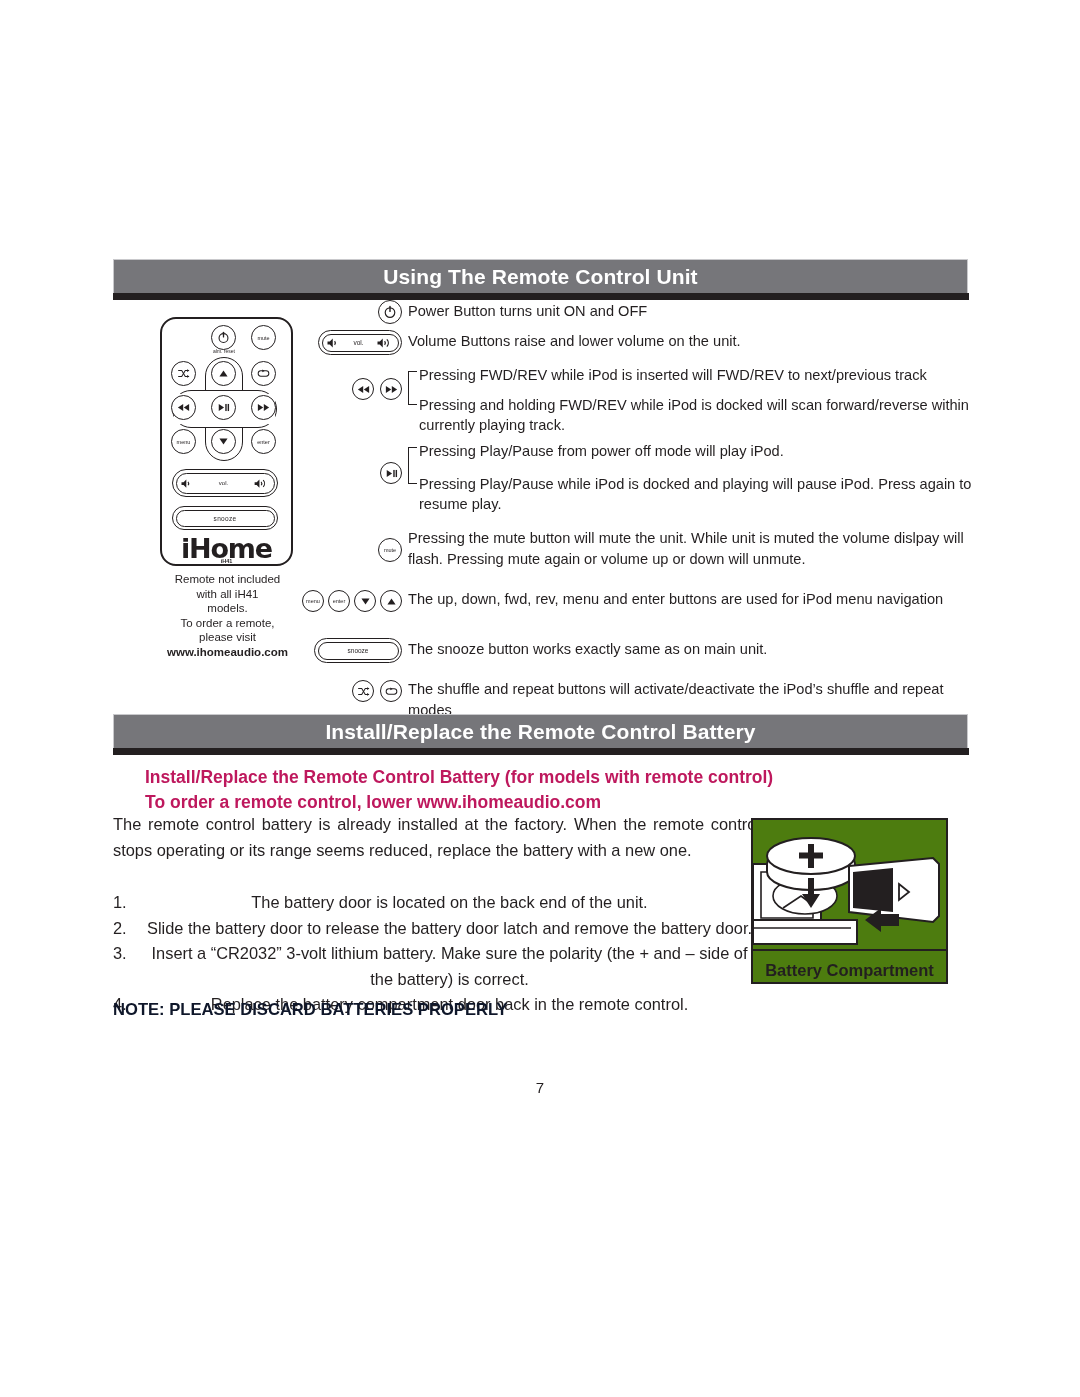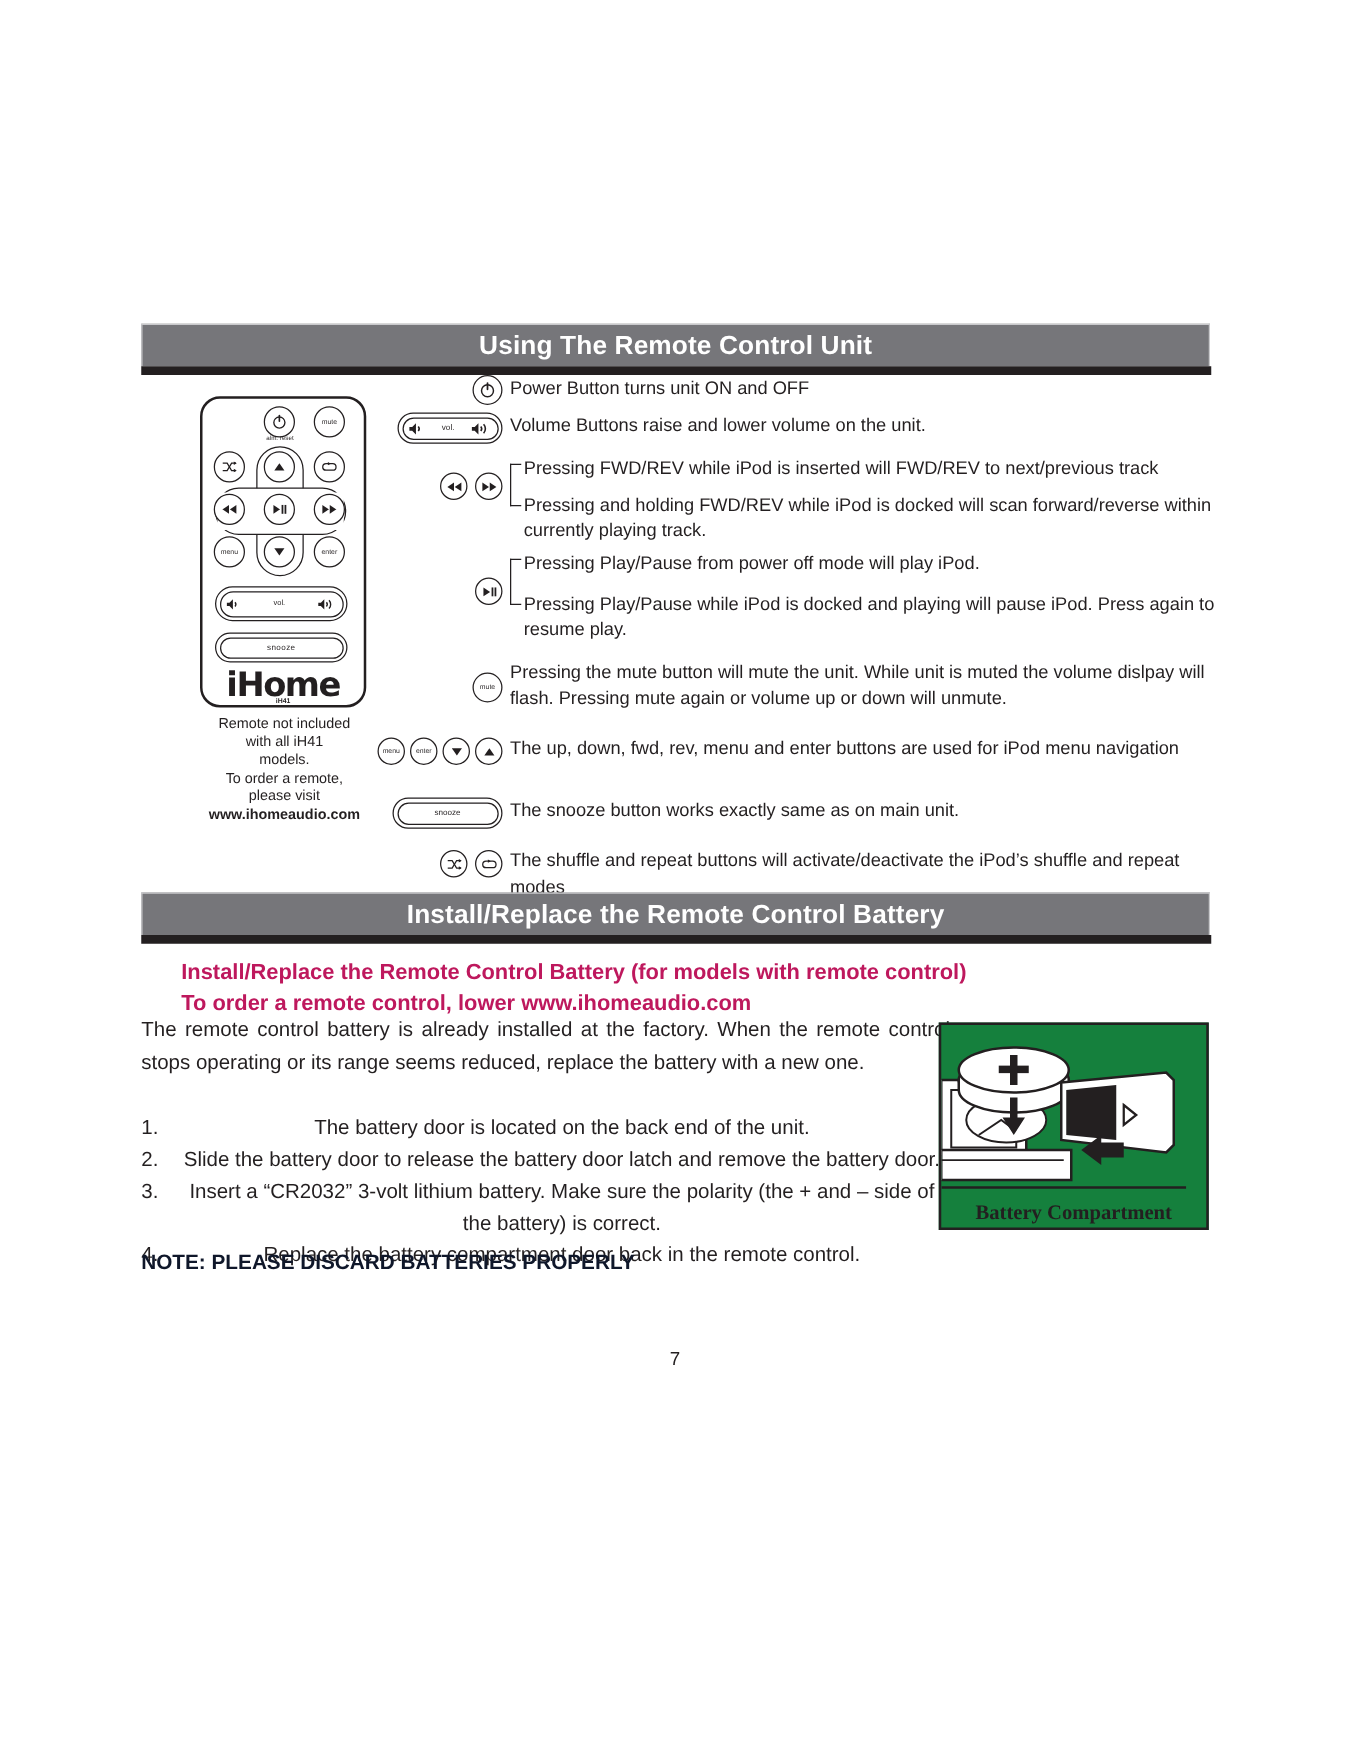--- a/index.html
+++ b/index.html
@@ -344,27 +344,26 @@
     font-size: 16.6px;
     font-weight: bold;
     color: #0f172a;
   }
 
   
   .battery-fig {
     position: absolute;
     left: 751px;
     top: 818px;
-    width: 216px;
+    width: 197px;
     height: 166px;
     border: 2.5px solid #231f20;
     box-sizing: border-box;
-    background: #15803d;
+    background: #4d7c0f;
     overflow: hidden;
-    font-family: Liberation Serif, serif;
   }
   .bf-label {
     position: absolute;
     left: 0;
     bottom: 2px;
     width: 100%;
     text-align: center;
     font-size: 16.5px;
     font-weight: bold;
     color: #231f20;

